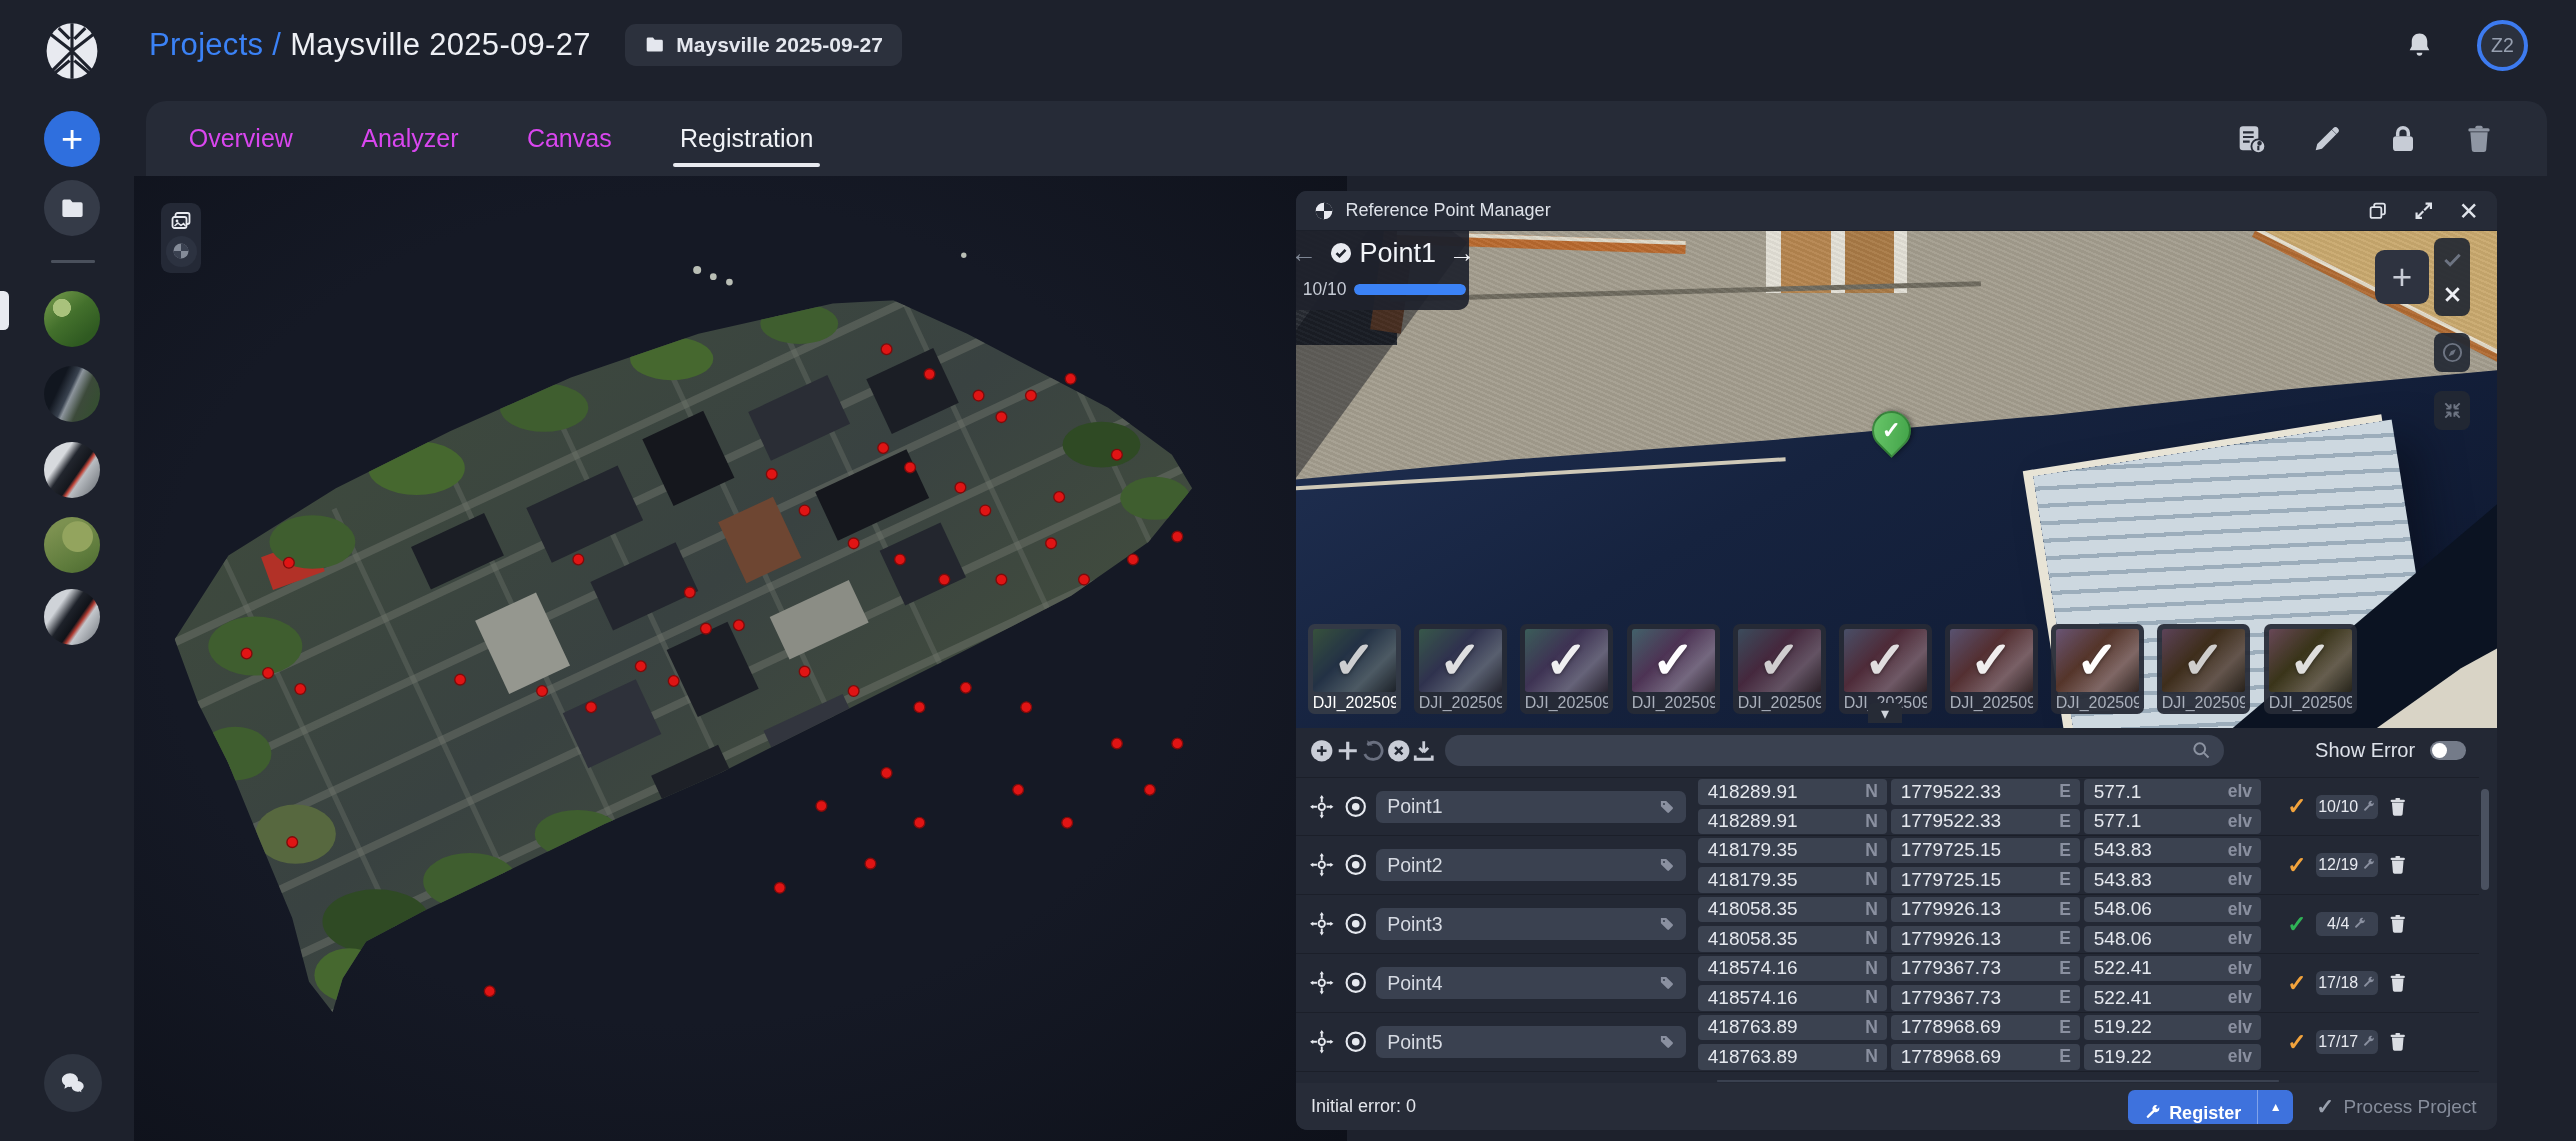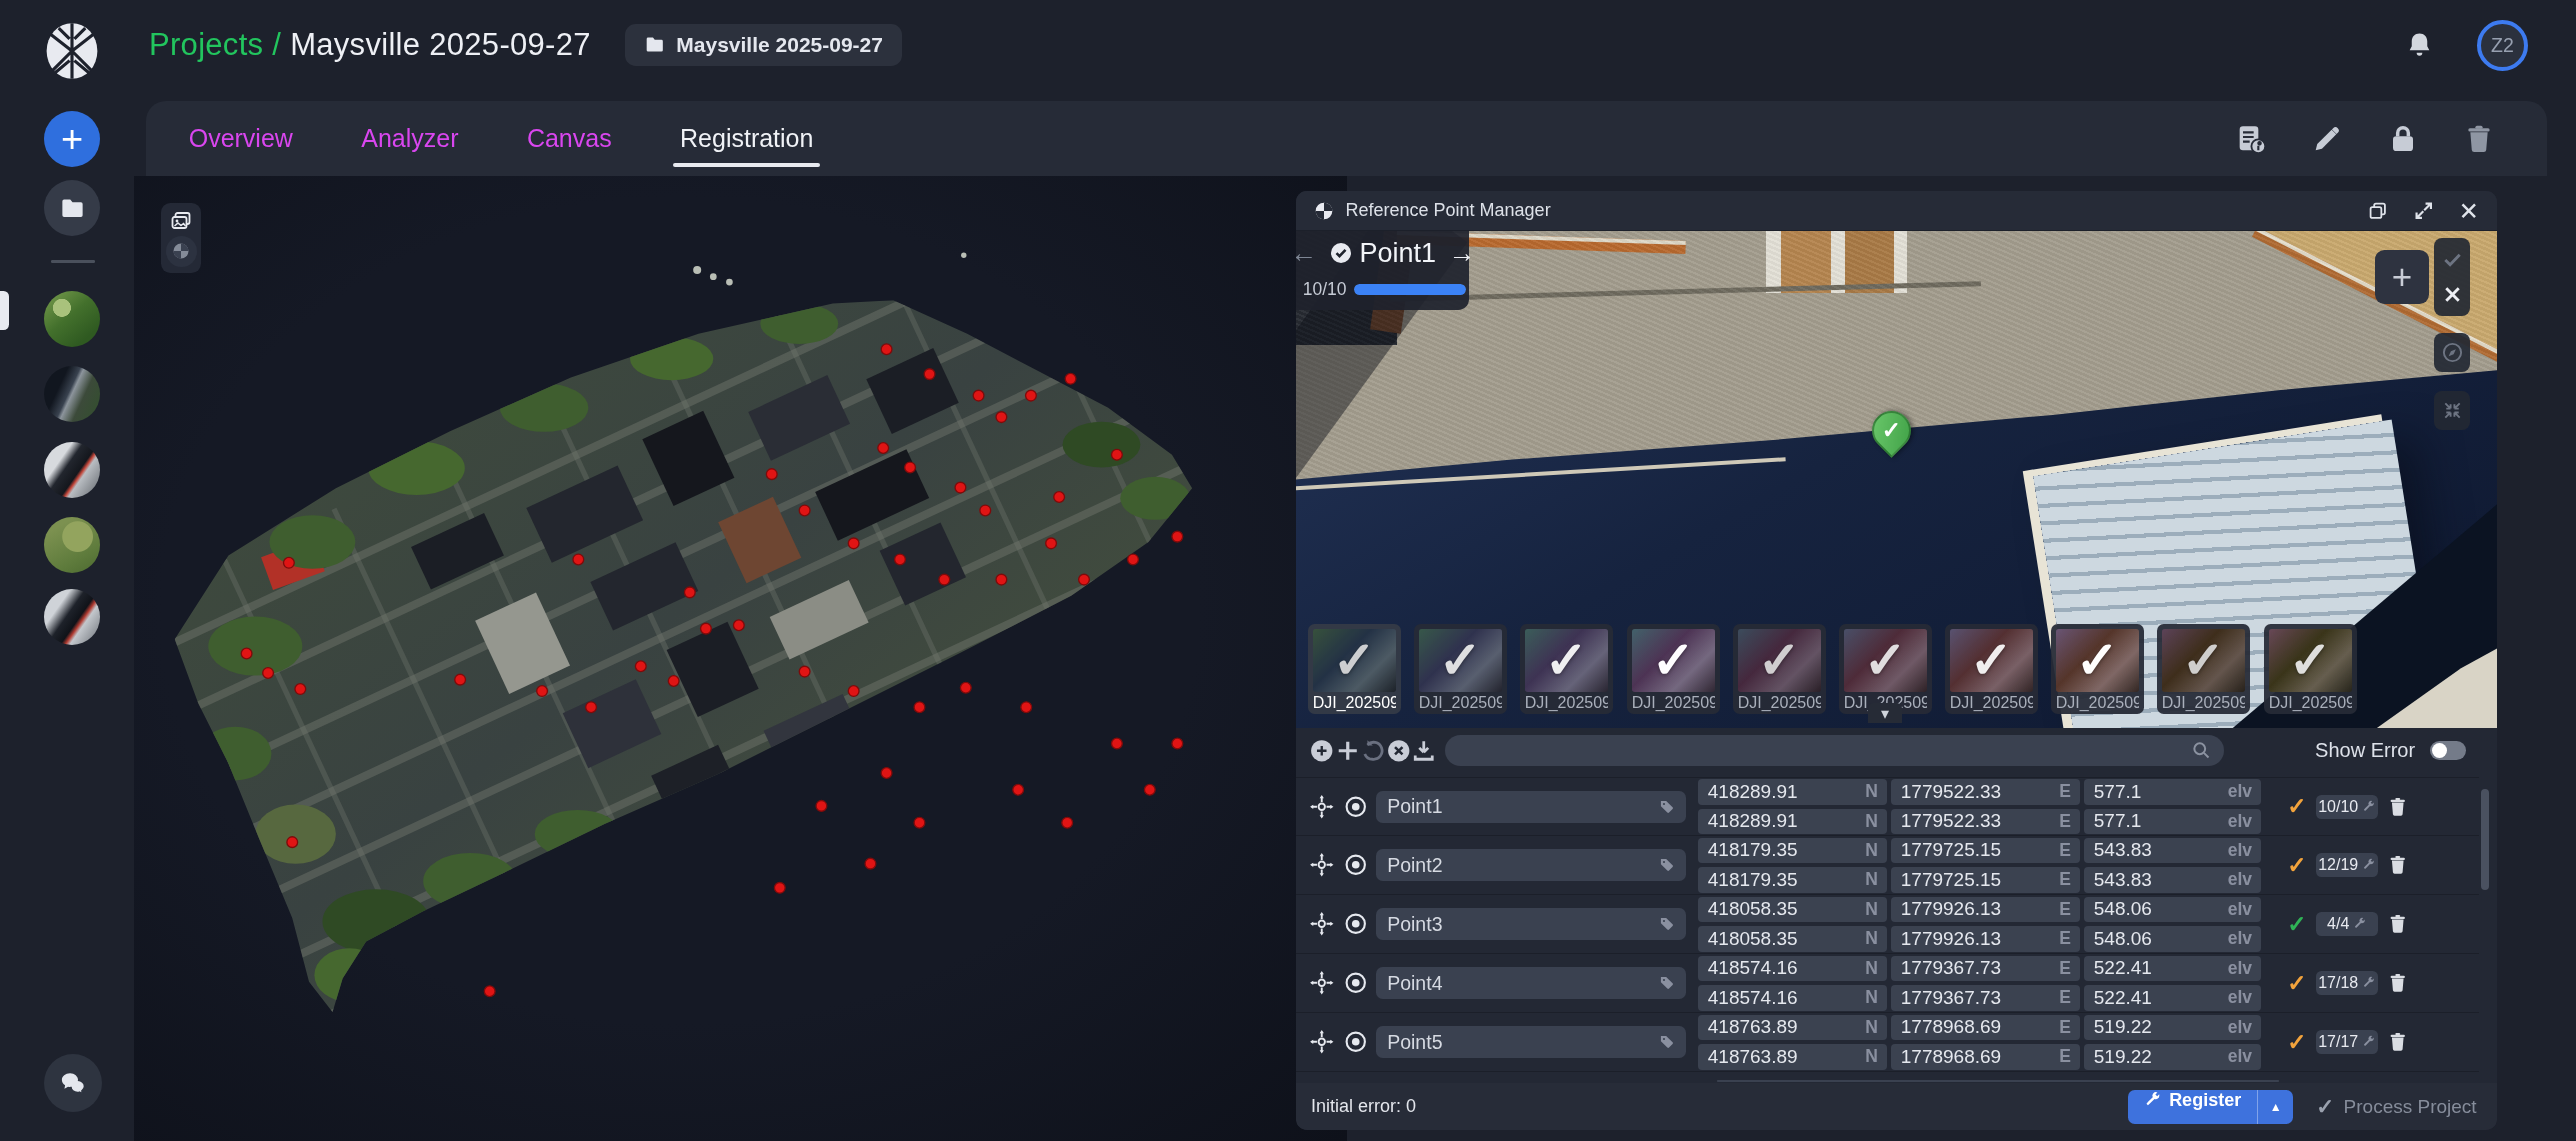--- a/index.html
+++ b/index.html
@@ -8,21 +8,21 @@
   }
   *{box-sizing:border-box;margin:0;padding:0}
   html,body{width:2576px;height:1142px;background:var(--bg);overflow:hidden;
     font-family:"Liberation Sans",sans-serif;color:var(--text)}
   .abs{position:absolute}
 
   
   #topbar{position:absolute;left:0;top:0;width:2576px;height:101px}
   #logo{left:43px;top:21.5px;width:58px;height:58px}
   #breadcrumb{left:149px;top:27px;font-size:31px;letter-spacing:0.3px}
-  #breadcrumb .mut{color:#22c55e}
+  #breadcrumb .mut{color:#3b82f6}
   #breadcrumb .cur{color:#eef0f5}
   #project-badge{left:625px;top:24px;height:42px;background:#2c313d;border-radius:10.8px;
     display:flex;align-items:center;gap:10.8px;padding:0 19px;font-size:21px;font-weight:bold;color:#e4e7ee}
   #bell{left:2404px;top:30px}
   #avatar{left:2477px;top:20px;width:51px;height:51px;border-radius:50%;border:4px solid #3d7bf0;
     background:#2b313d;display:flex;align-items:center;justify-content:center;font-size:19.5px;color:#97a0b0}
 
   
   #tabbar{left:146px;top:101px;width:2401px;height:75px;background:var(--card);border-radius:20px 20px 0 0}
   #tabs{position:absolute;left:40px;top:0;height:75px;display:flex;gap:63px;align-items:center}
@@ -162,21 +162,21 @@
   .cbadge .cnum{font-size:16px;color:#e8eaf0}
   .cbadge .wrench{width:13.4px;height:13.4px;color:#8a90a0}
   .trashb{width:21.5px;height:24px;color:#dadde3;flex:none}
   #pscroll{position:absolute;left:1185px;top:598px;width:8px;height:101px;background:#4a5160;border-radius:4px}
 
   
   #pfooter{position:absolute;left:0;top:892px;width:1201px;height:47px;background:#272c38;border-radius:0 0 10.8px 10.8px;
     display:flex;align-items:center;padding:0 15px}
   #pfooter-divider{position:absolute;left:421px;top:-2.7px;width:562px;height:1.3px;background:#3a4150;border-radius:0.7px}
   #initial-error{font-size:18px;color:#e3e6ec}
-  #register-btn{margin-left:auto;height:34px;background:var(--blue);border-radius:6.7px;display:flex;align-items:flex-start;color:#fff}
+  #register-btn{margin-left:auto;height:34px;background:var(--blue);border-radius:6.7px;display:flex;align-items:flex-end;color:#fff}
   #register-main{display:flex;align-items:center;gap:8px;padding:0 16px;font-size:18px;font-weight:bold}
   #register-arrow{width:36px;height:34px;border-left:0.7px solid rgba(255,255,255,.35);display:flex;align-items:center;justify-content:center;font-size:12px}
   #process-btn{display:flex;align-items:center;gap:9.4px;margin-left:23px;margin-right:5.4px;font-size:19px;color:#868d9b}
   #process-btn .pchk{font-size:21.5px;font-weight:bold;color:#9aa1ae}
 </style>
 </head>
 <body>
 
 <div id="topbar">
   <svg id="logo" class="abs" viewBox="0 0 48 48">

